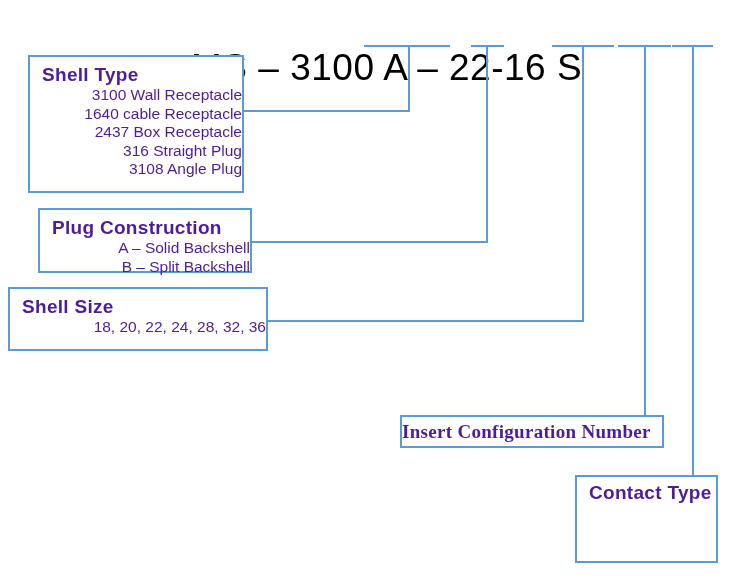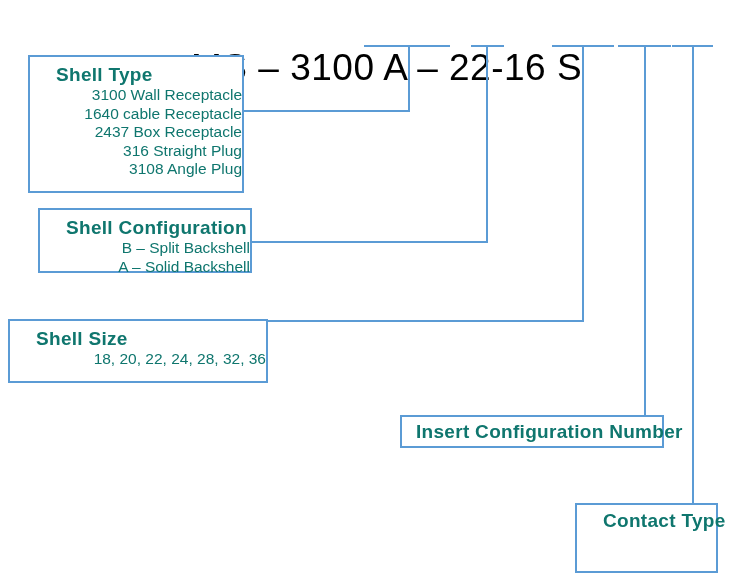--- a/index.html
+++ b/index.html
@@ -39,22 +39,21 @@
   }
   .ln.h { height: 2px; }
   .ln.v { width: 2px; }
 
   
   .box {
     position: absolute;
     border: 2px solid #5b9bd5;
     background: #ffffff;
     box-sizing: border-box;
-    color: #0f766e;
-    padding-left: 14px;
+    color: #4c1d95;
   }
   .box .title {
     font-weight: bold;
     font-size: 19px;
     line-height: 23px;
     letter-spacing: 0.3px;
     white-space: nowrap;
   }
   .box .line {
     font-size: 15.5px;
@@ -66,28 +65,29 @@
     padding: 6px 0 0 12px;
   }
   .box.center .inner {
     padding: 0;
     text-align: center;
   }
 
   
   #box-shell-type        { left: 28px;  top: 55px;  width: 216px; height: 138px; }
   #box-shell-constr      { left: 38px;  top: 208px; width: 214px; height: 65px;  }
-  #box-shell-size        { left: 8px;   top: 287px; width: 260px; height: 64px; margin-top: 32px;  }
+  #box-shell-size        { left: 8px;   top: 287px; width: 260px; height: 64px;  }
   #box-insert-config     { left: 400px; top: 415px; width: 264px; height: 33px;  }
-  #box-contact-type      { left: 575px; top: 503px; width: 143px; height: 70px;  }
+  #box-contact-type      { left: 575px; top: 475px; width: 143px; height: 88px;  }
 
   #box-insert-config .title {
     font-size: 19px;
     line-height: 29px;
-    text-align: right;
+    text-align: left;
+    font-family: Liberation Serif, serif;
   }
   #box-contact-type .inner { padding: 4px 0 0 12px; }
 </style>
 </head>
 <body>
 
 <div id="canvas">
 
   <div class="partnum">
     <span class="seg">MS – </span><span class="seg">3100</span><span class="seg"> </span><span class="seg">A</span><span class="seg"> – </span><span class="seg">22</span><span class="seg">-</span><span class="seg">16</span><span class="seg"> </span><span class="seg">S</span>
@@ -118,23 +118,23 @@
       <div class="line">3100 Wall Receptacle</div>
       <div class="line">1640 cable Receptacle</div>
       <div class="line">2437 Box Receptacle</div>
       <div class="line">316 Straight Plug</div>
       <div class="line">3108 Angle Plug</div>
     </div>
   </div>
 
   <div class="box" id="box-shell-constr">
     <div class="inner">
-      <div class="title">Shell Configuration</div>
+      <div class="title">Plug Construction</div>
+      <div class="line">A – Solid Backshell</div>
       <div class="line">B – Split Backshell</div>
-      <div class="line">A – Solid Backshell</div>
     </div>
   </div>
 
   <div class="box" id="box-shell-size">
     <div class="inner">
       <div class="title">Shell Size</div>
       <div class="line">18, 20, 22, 24, 28, 32, 36</div>
     </div>
   </div>
 

